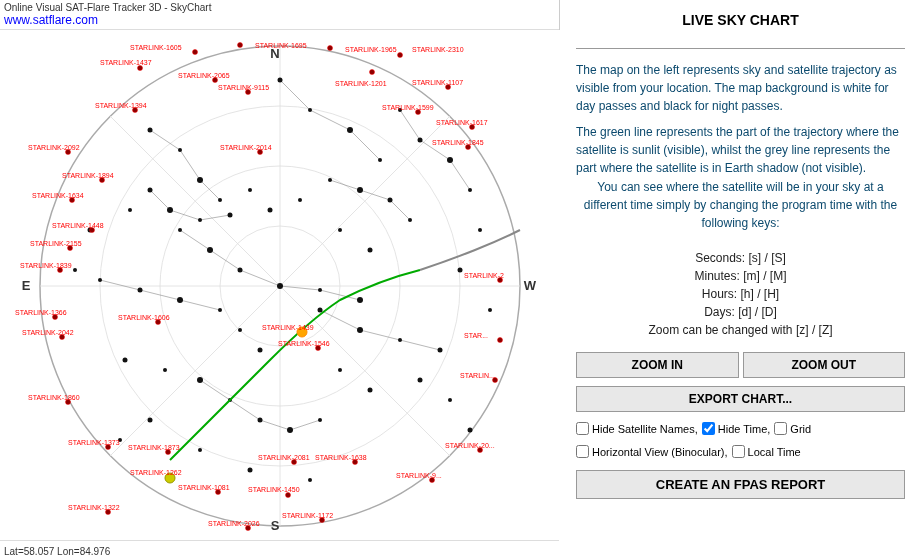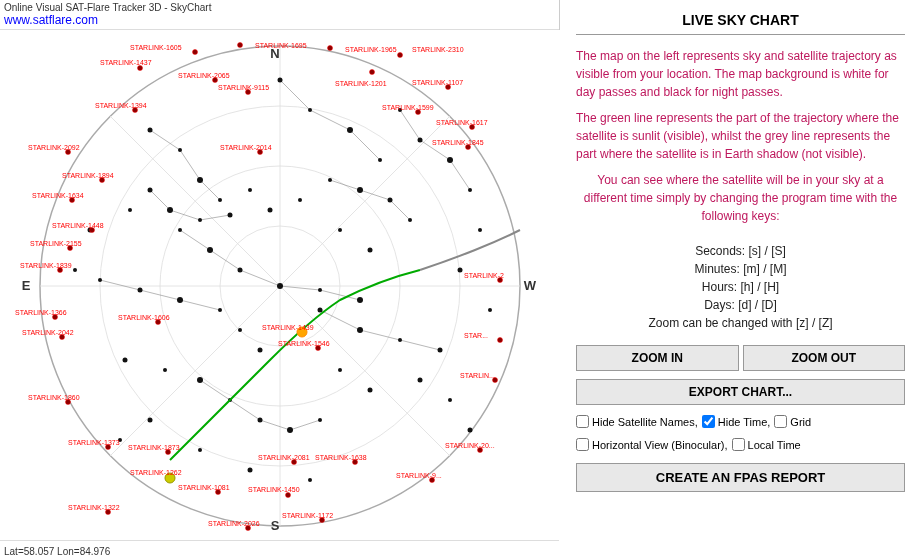--- a/index.html
+++ b/index.html
@@ -69,28 +69,28 @@
       flex-direction: column;
       gap: 8px;
       background: #fff;
     }
 
     #panel-title {
       font-size: 14px;
       font-weight: bold;
       text-align: center;
       border-bottom: 1px solid #999;
-      padding-bottom: 6px;
+      padding-bottom: 20px;
       margin-bottom: 4px;
     }
 
     #description-text {
       font-size: 12px;
       line-height: 1.5;
-      color: #be185d;
+      color: #0c4a6e;
     }
 
     #keys-section {
       font-size: 12px;
       color: #222;
       margin-top: 4px;
     }
 
     #keys-table {
       width: 100%;
@@ -417,21 +417,21 @@
     <span>Lat=58.057 Lon=84.976</span>
     <span>Thu, 15 Jul 2021 10:05:22 GMT</span>
   </div>
 </div>
 
 <div id="info-panel">
   <div id="panel-title">LIVE SKY CHART</div>
 
   <div id="description-text">
     <p style="margin-bottom:8px;">The map on the left represents sky and satellite trajectory as visible from your location. The map background is white for day passes and black for night passes.</p>
-    <p style="margin-bottom:8px;">The green line represents the part of the trajectory where the satellite is sunlit (visible), whilst the grey line represents the part where the satellite is in Earth shadow (not visible).</p>
+    <p style="margin-bottom:1px;">The green line represents the part of the trajectory where the satellite is sunlit (visible), whilst the grey line represents the part where the satellite is in Earth shadow (not visible).</p>
     <p style="margin-bottom:4px;text-align:center;">You can see where the satellite will be in your sky at a different time simply by changing the program time with the following keys:</p>
   </div>
 
   <div id="keys-section">
     <table id="keys-table">
       <tbody>
           <tr>
         <td>Seconds: [s] / [S]</td>
       </tr>
       <tr>

